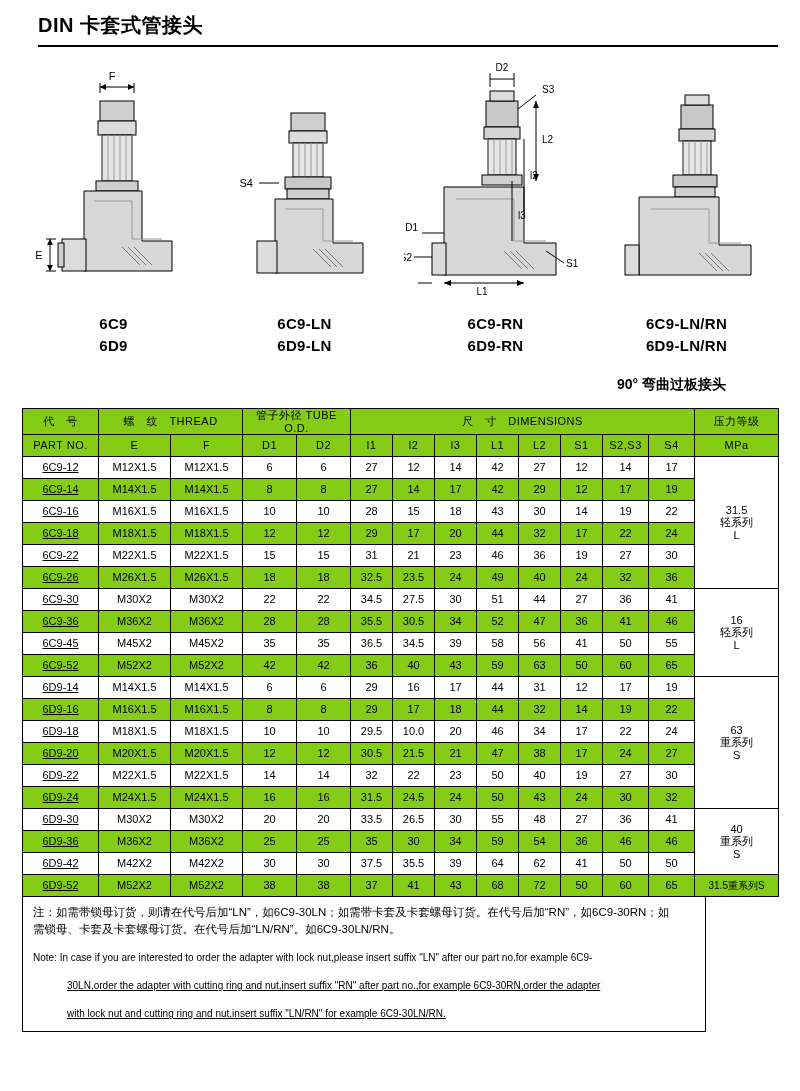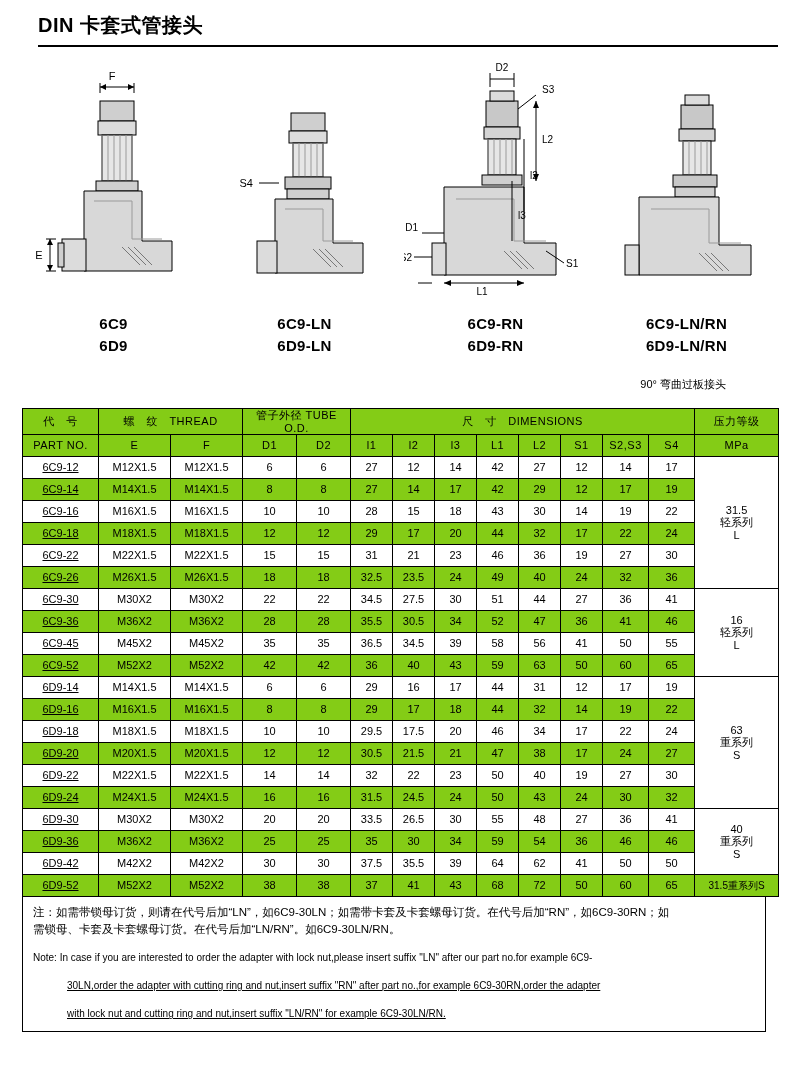--- a/index.html
+++ b/index.html
@@ -34,21 +34,21 @@
   .fig-label{width:183px;text-align:center;}
   .fig-label .l1,.fig-label .l2{
     font-size:15px;font-weight:bold;letter-spacing:0.3px;line-height:22px;
   }
 
   
   .caption{
     text-align:right;margin-top:18px;line-height:19px;
     padding-right:52px;
   }
-  .caption .cn{font-size:11px;}
+  .caption .cn{font-size:14px;font-weight:bold;}
   .caption .en{font-size:13px;}
 
   
   table.spec{
     border-collapse:collapse;width:756px;margin-top:14px;
     table-layout:fixed;
   }
   table.spec td,table.spec th{
     border:1px solid #000;
     text-align:center;
@@ -64,21 +64,21 @@
   .hdr1 td{height:24px;font-size:12px;}
   .hdr2 td{height:22px;font-size:12px;}
   .shade{background:#84cc16;}
   .partno{font-size:11.5px;text-decoration:underline;}
   .thk-top{border-top-width:2px;}
   .press{font-size:11px;line-height:14px;}
   .press small{font-size:10px;}
 
   
   .notes{
-    border:1px solid #000;border-top:none;width:744px;box-sizing:border-box;
+    border:1px solid #000;border-top:none;width:684px;box-sizing:border-box;
     padding:7px 10px 9px 10px;
   }
   .note-cn{font-size:11.5px;line-height:17px;text-indent:0;}
   .note-en{font-size:10px;line-height:16px;margin-top:12px;}
   .note-en .ind{display:block;padding-left:34px;text-decoration:underline;}
 </style>
 </head>
 <body>
 
 <div class="page">
@@ -471,21 +471,21 @@
           <td>19</td>
           <td>22</td>
         </tr>
         <tr>
           <td class="partno">6D9-18</td>
           <td>M18X1.5</td>
           <td>M18X1.5</td>
           <td>10</td>
           <td>10</td>
           <td>29.5</td>
-          <td>17.5</td>
+          <td>10.0</td>
           <td>20</td>
           <td>46</td>
           <td>34</td>
           <td>17</td>
           <td>22</td>
           <td>24</td>
         </tr>
         <tr class="shade">
           <td class="partno">6D9-20</td>
           <td>M20X1.5</td>

